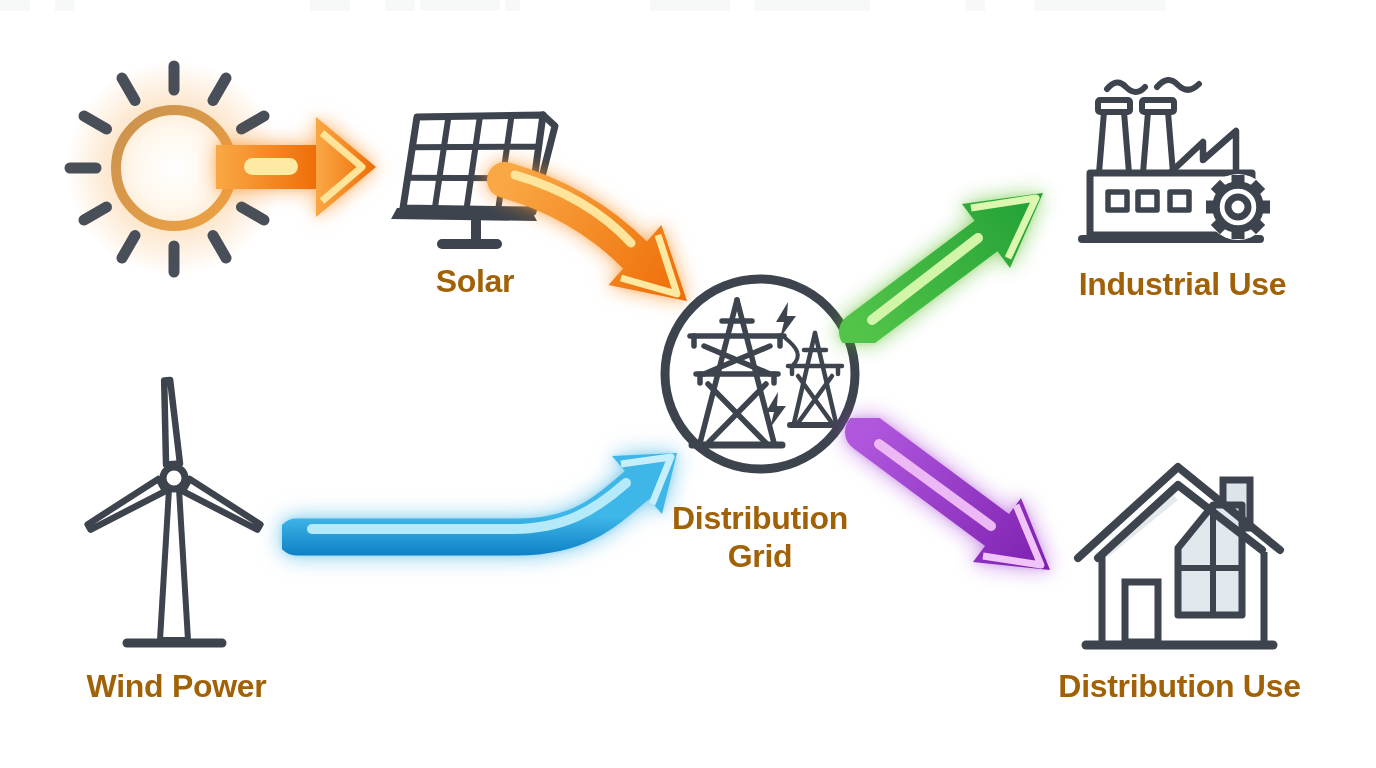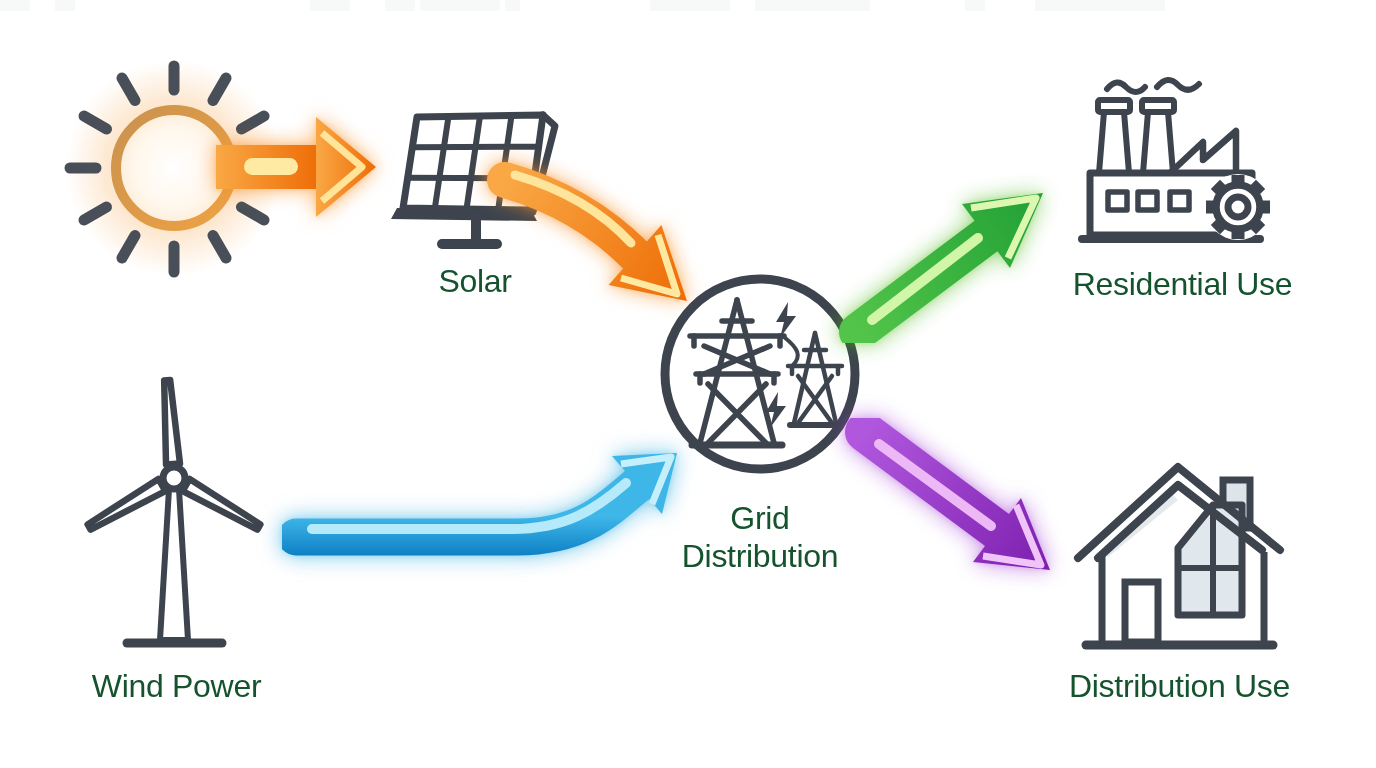--- a/index.html
+++ b/index.html
@@ -4,25 +4,25 @@
 <style>
   html,body{margin:0;padding:0;background:#ffffff;}
   .canvas{
     position:relative;width:1376px;height:768px;overflow:hidden;
     background:#ffffff;
     font-family:"Liberation Sans","DejaVu Sans",sans-serif;
   }
   .abs{position:absolute;}
   .label{
     position:absolute;
-    font-weight:400;
+    font-weight:700;
     font-size:32px;
     line-height:38px;
     letter-spacing:-0.3px;
-    color:#14532d;
+    color:#a16207;
     text-align:center;
   }
   .label span{display:block;}
   .glow-orange{filter:drop-shadow(0 0 10px rgba(248,146,42,.55)) drop-shadow(0 0 3px rgba(248,146,42,.35));}
   .glow-blue{filter:drop-shadow(0 0 11px rgba(41,171,226,.50)) drop-shadow(0 0 3px rgba(41,171,226,.30));}
   .glow-green{filter:drop-shadow(0 0 11px rgba(76,187,23,.45)) drop-shadow(0 0 3px rgba(76,187,23,.30));}
   .glow-purple{filter:drop-shadow(0 0 11px rgba(165,62,216,.45)) drop-shadow(0 0 3px rgba(165,62,216,.30));}
   .artifact{position:absolute;top:0;height:11px;background:#f7f8f8;}
 </style>
 </head>
@@ -244,23 +244,23 @@
     <path d="M10,100 L110,9 L212,92" fill="none" stroke="#3d444e" stroke-width="8" stroke-linecap="round" stroke-linejoin="round"></path>
     <path d="M30,100 L110,27 L194,92" fill="none" stroke="#3d444e" stroke-width="8" stroke-linecap="round" stroke-linejoin="round"></path>
     <path d="M18,187 L205,187" stroke="#3d444e" stroke-width="9" stroke-linecap="round"></path>
   </svg>
 
   <div class="label" style="left:355px;top:262px;width:240px;">
     <span>Solar</span>
   </div>
 
   <div class="label" style="left:610px;top:499px;width:300px;">
+    <span>Distribution</span>
     <span>Grid</span>
-    <span>Distribution</span>
   </div>
 
   <div class="label" style="left:54px;top:667px;width:245px;text-align:center;">Wind Power</div>
 
-  <div class="label" style="left:1040px;top:265px;width:285px;">Residential Use</div>
+  <div class="label" style="left:1040px;top:265px;width:285px;">Industrial Use</div>
 
   <div class="label" style="left:1022px;top:667px;width:315px;">Distribution Use</div>
 
 </div>
 
 </body></html>

